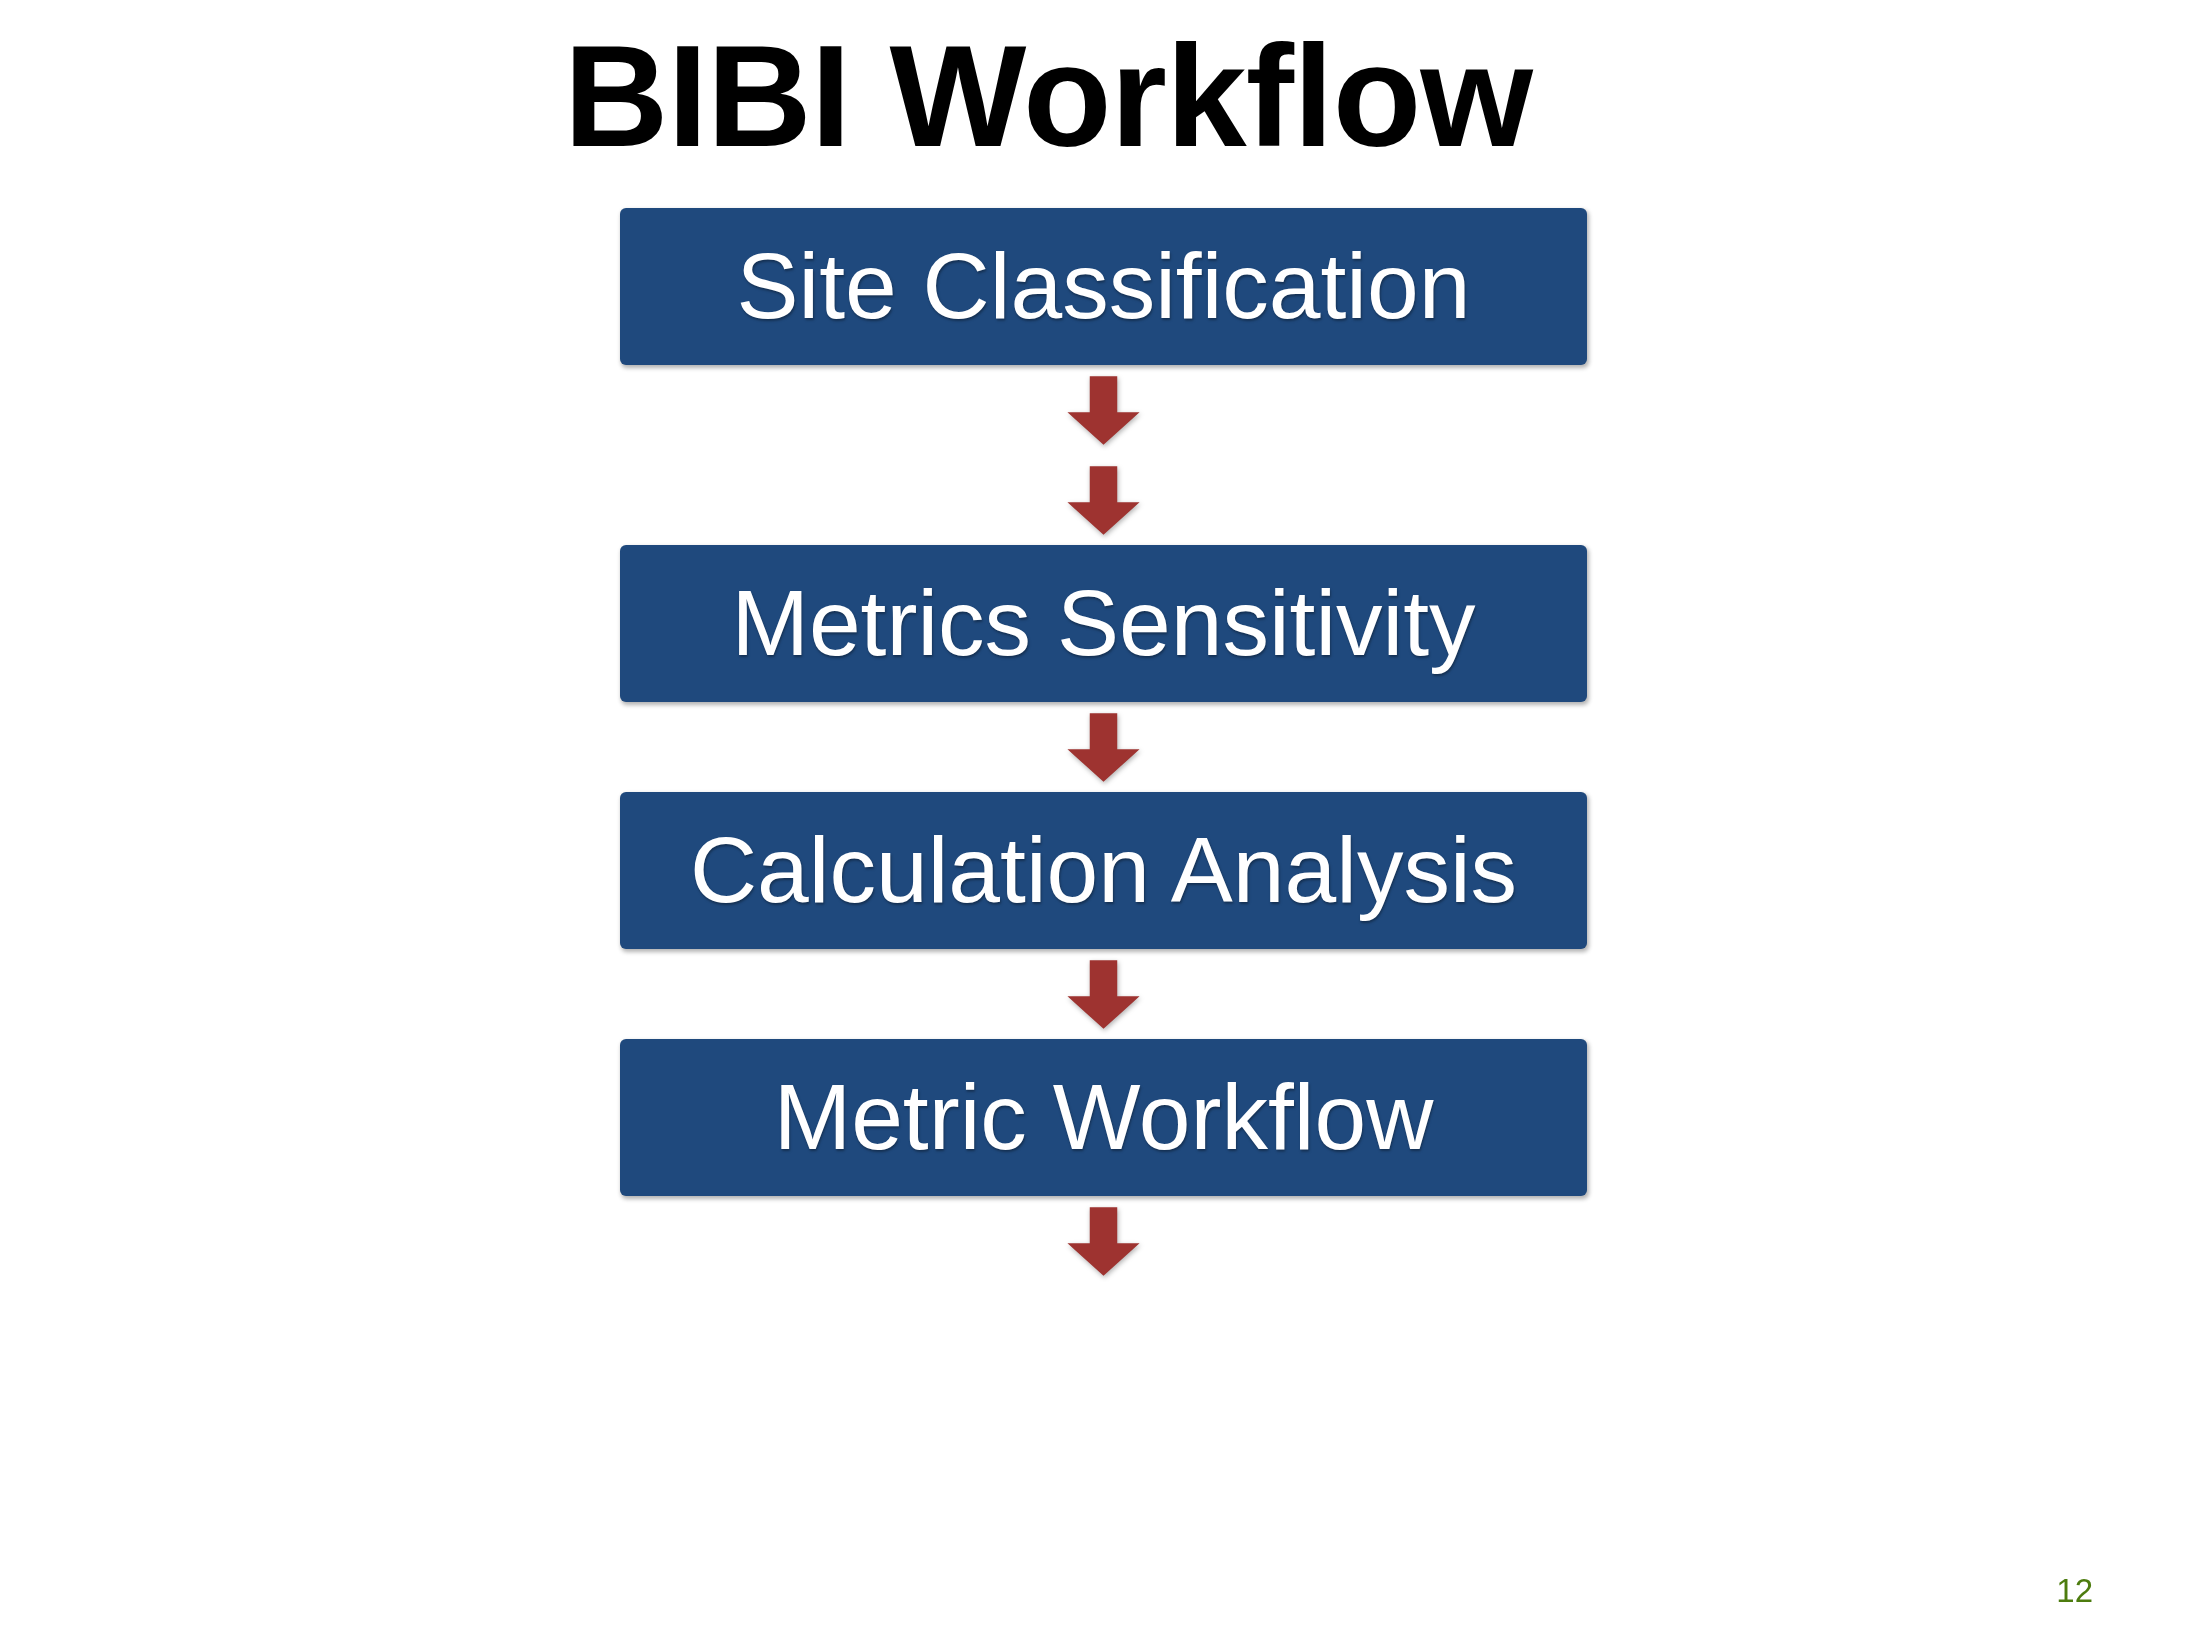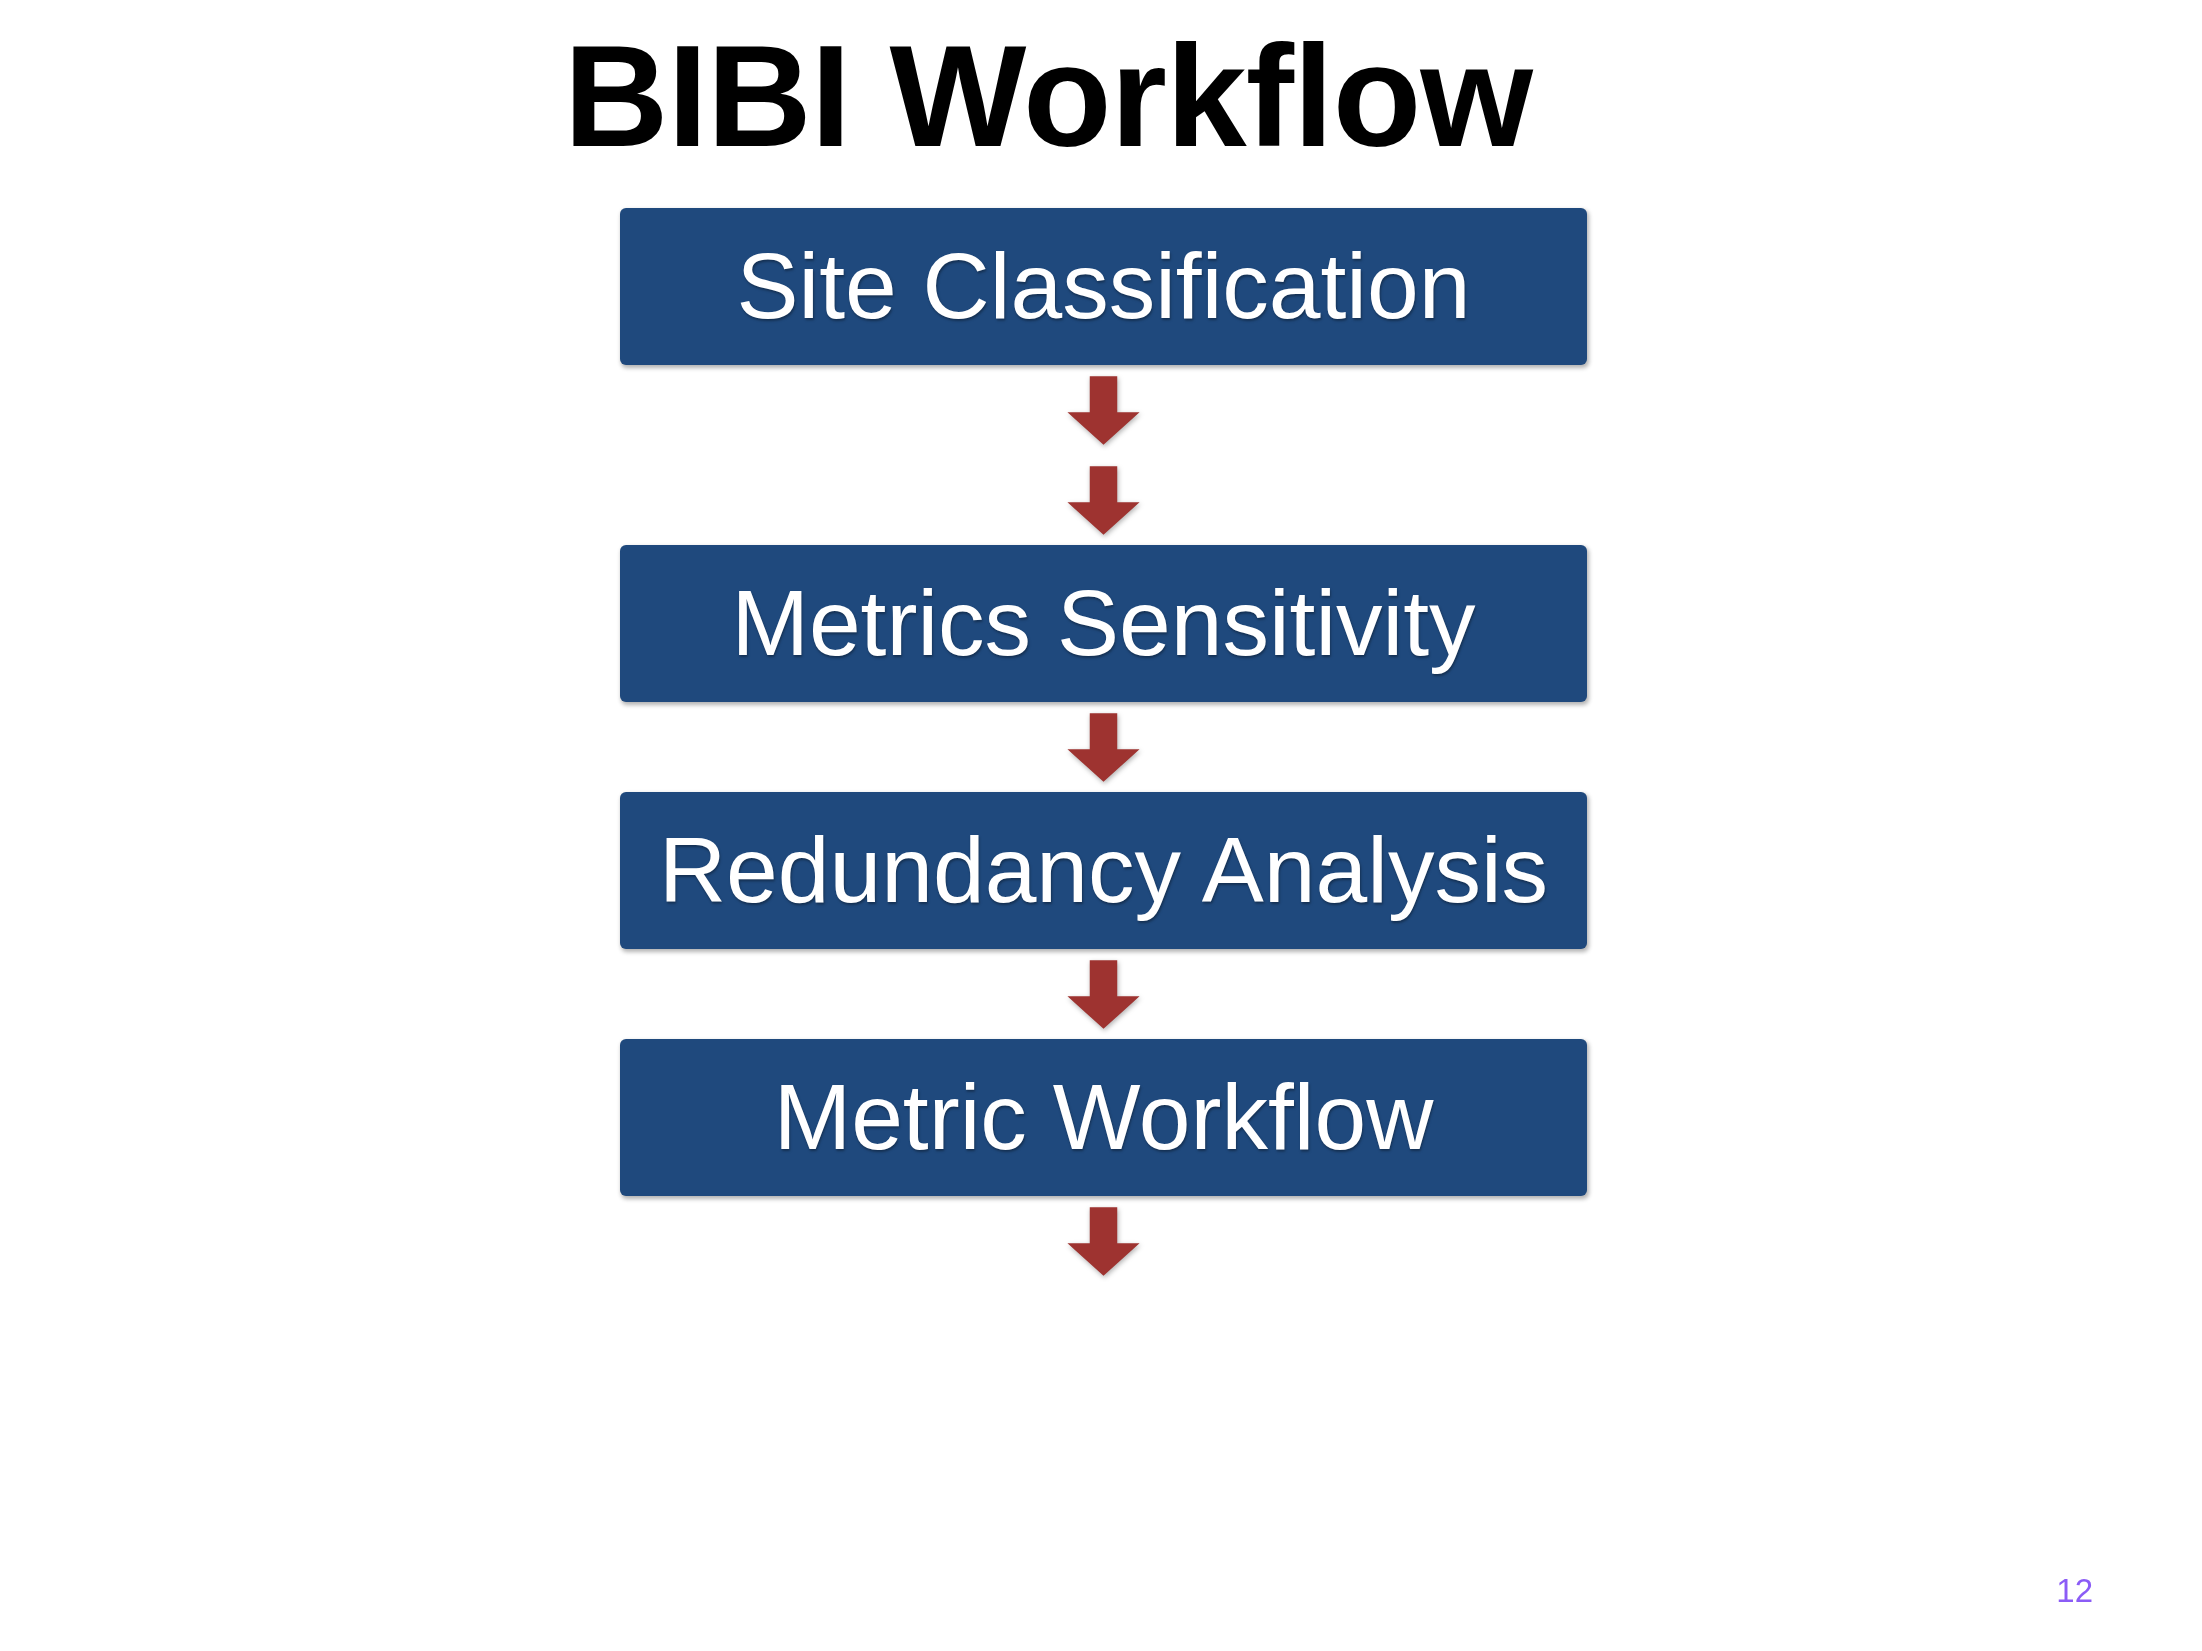--- a/index.html
+++ b/index.html
@@ -86,21 +86,21 @@
     height: 69px;
     filter: drop-shadow(1.7px 2.6px 2.6px rgba(0, 0, 0, 0.30));
   }
 
   
   #page-number {
     position: absolute;
     right: 110px;
     bottom: 45px;
     font-size: 33px;
-    color: #8b5cf6;
+    color: #4d7c0f;
     font-weight: 400;
     line-height: 1;
   }
 </style>
 </head>
 <body>
 
 <div id="slide">
 
   <div id="slide-title">BIBI Workflow</div>
@@ -133,21 +133,21 @@
     </div>
 
     <div class="flow-connector">
       <svg class="down-arrow" viewBox="0 0 92 80">
         <polygon points="30,0 62,0 62,42 88,42 46,80 4,42 30,42" fill="#9e3330"></polygon>
       </svg>
     </div>
 
     <div class="flow-step">
       <div class="flow-box">
-        <span class="flow-box-label">Redundancy Analysis</span>
+        <span class="flow-box-label">Calculation Analysis</span>
       </div>
     </div>
 
     <div class="flow-connector">
       <svg class="down-arrow" viewBox="0 0 92 80">
         <polygon points="30,0 62,0 62,42 88,42 46,80 4,42 30,42" fill="#9e3330"></polygon>
       </svg>
     </div>
 
     <div class="flow-step">

